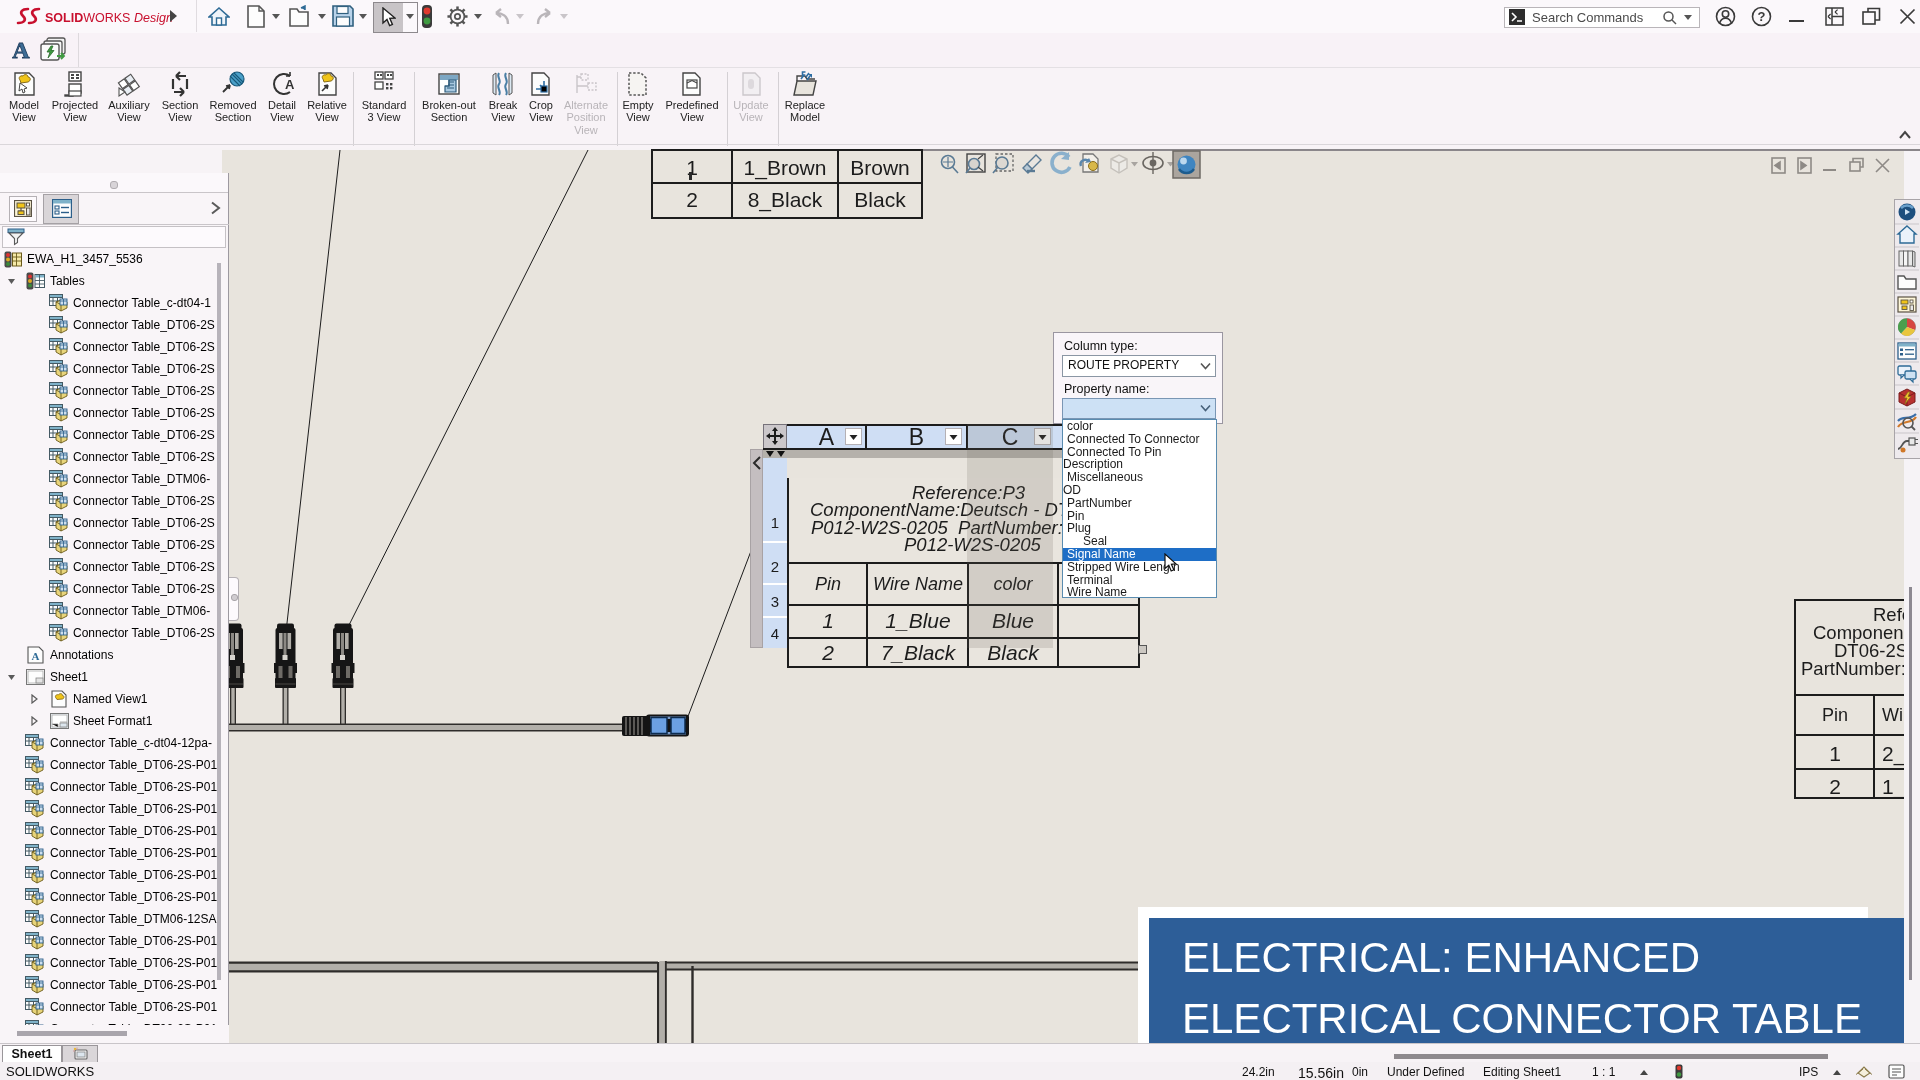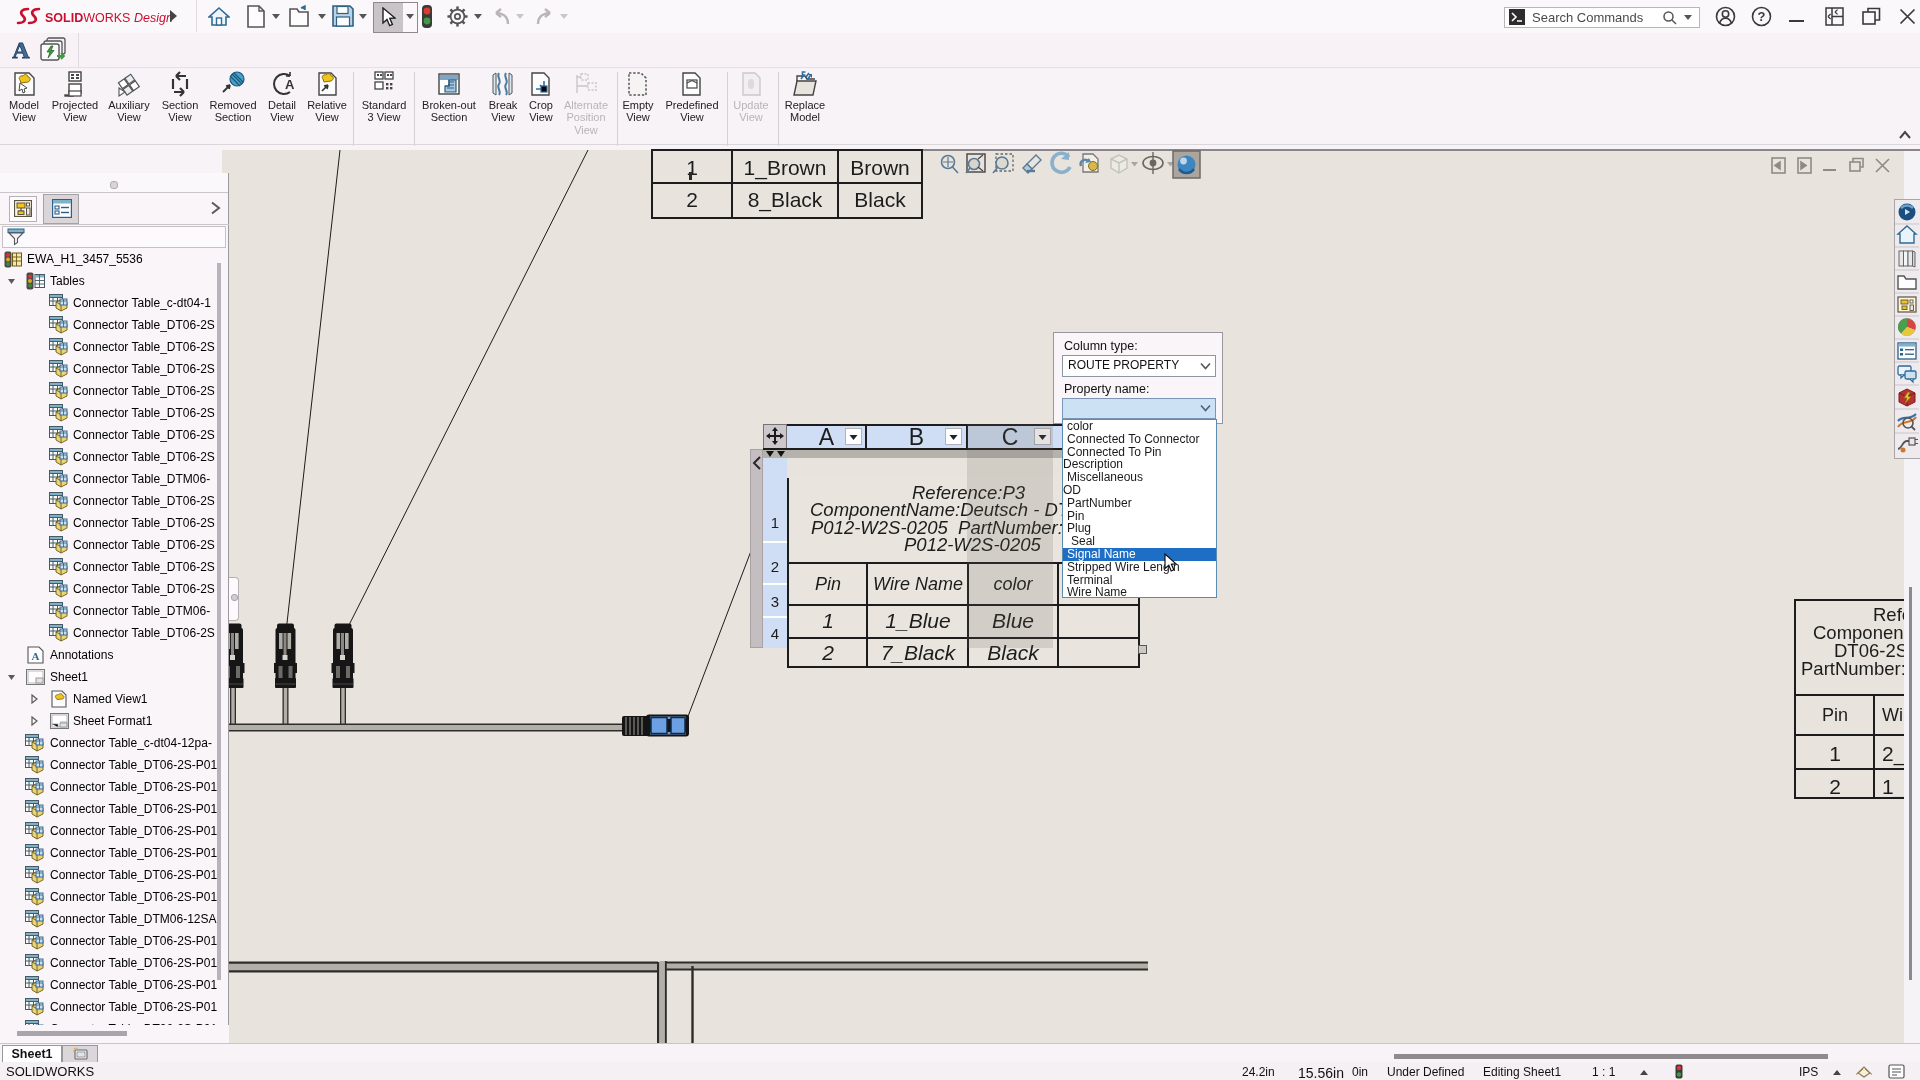--- a/index.html
+++ b/index.html
@@ -548,21 +548,21 @@
   <div class="abs" style="left:1062px;top:419px;width:155px;height:179px;background:#fff;border:1px solid #5a8cb0;box-sizing:border-box;font-size:12px;color:#1a1a1a;overflow:hidden;">
         <div style="height:12.8px;line-height:12.6px;padding-left:4px;">color</div>
         <div style="height:12.8px;line-height:12.6px;padding-left:4px;">Connected To Connector</div>
         <div style="height:12.8px;line-height:12.6px;padding-left:4px;">Connected To Pin</div>
         <div style="height:12.8px;line-height:12.6px;">Description</div>
         <div style="height:12.8px;line-height:12.6px;padding-left:4px;">Miscellaneous</div>
         <div style="height:12.8px;line-height:12.6px;padding-left:0;">OD</div>
         <div style="height:12.8px;line-height:12.6px;padding-left:4px;">PartNumber</div>
         <div style="height:12.8px;line-height:12.6px;padding-left:4px;">Pin</div>
         <div style="height:12.8px;line-height:12.6px;padding-left:4px;">Plug</div>
-        <div style="height:12.8px;line-height:12.6px;padding-left:8px;">Seal</div>
+        <div style="height:12.8px;line-height:12.6px;padding-left:20px;">Seal</div>
         <div style="height:12.8px;line-height:12.6px;padding-left:4px; background:#1e6ec6;color:#fff;">Signal Name</div>
         <div style="height:12.8px;line-height:12.6px;padding-left:4px;">Stripped Wire Length</div>
         <div style="height:12.8px;line-height:12.6px;padding-left:4px;">Terminal</div>
         <div style="height:12.8px;line-height:12.6px;padding-left:4px;">Wire Name</div>
       </div>
   <svg class="abs" style="left:1163px;top:553px;" width="14" height="20" viewBox="0 0 14 20">
         <path d="M2 1 L2 15.5 L5.8 12.2 L8.2 18 L10.8 16.8 L8.4 11.2 L13 10.8 Z" fill="#fff" stroke="#111" stroke-width="1.2"></path>
       </svg>
   <div class="abs cad" style="left:1794px;top:599px;width:111px;height:200px;border:2px solid #1c1c1c;border-right:none;box-sizing:border-box;font-size:18.5px;overflow:hidden;">
     <div class="abs" style="left:77px;top:3px;">Refe</div>
@@ -1135,20 +1135,26 @@
         <div class="abs" style="left:50px;top:0;">Connector Table_DT06-2S-P01</div>
       </div>
 
     <div class="abs" style="left:217px;top:90px;width:4px;height:717px;background:#b7b3ba;"></div>
 
     <div class="abs" style="left:0;top:852px;width:229px;height:18px;background:#f9f5f8;"></div>
     <div class="abs" style="left:17px;top:858px;width:110px;height:5px;background:#a9a5ac;"></div>
   </div>
   <div id="vscroll" class="abs"></div>
   <div id="vthumb" class="abs"></div>
+  <div id="banner" class="abs" style="left:1138px;top:907px;width:782px;height:150px;">
+    <div class="abs" style="left:0;top:0;width:730px;height:150px;background:#fff;"></div>
+    <div class="abs blue-banner" style="left:11px;top:11px;width:755px;height:129px;"></div>
+    <div class="abs" style="left:44px;top:27px;font-size:42px;color:#fff;">ELECTRICAL: ENHANCED</div>
+    <div class="abs" style="left:44px;top:88px;font-size:42px;color:#fff;">ELECTRICAL CONNECTOR TABLE</div>
+  </div>
 
   <div id="taskpane" class="abs" style="left:1894px;top:199px;width:26px;height:260px;background:#eeeaed;border:1px solid #a8a4a8;border-right:none;box-sizing:border-box;">
     <svg width="24" height="258" viewBox="0 0 24 258">
       <g stroke="#c9c5c9" stroke-width="1">
         <line x1="0" y1="24" x2="24" y2="24"></line>
           <line x1="0" y1="47" x2="24" y2="47"></line>
           <line x1="0" y1="70" x2="24" y2="70"></line>
         <line x1="0" y1="93" x2="24" y2="93"></line>
           <line x1="0" y1="116" x2="24" y2="116"></line>
           <line x1="0" y1="139" x2="24" y2="139"></line>

